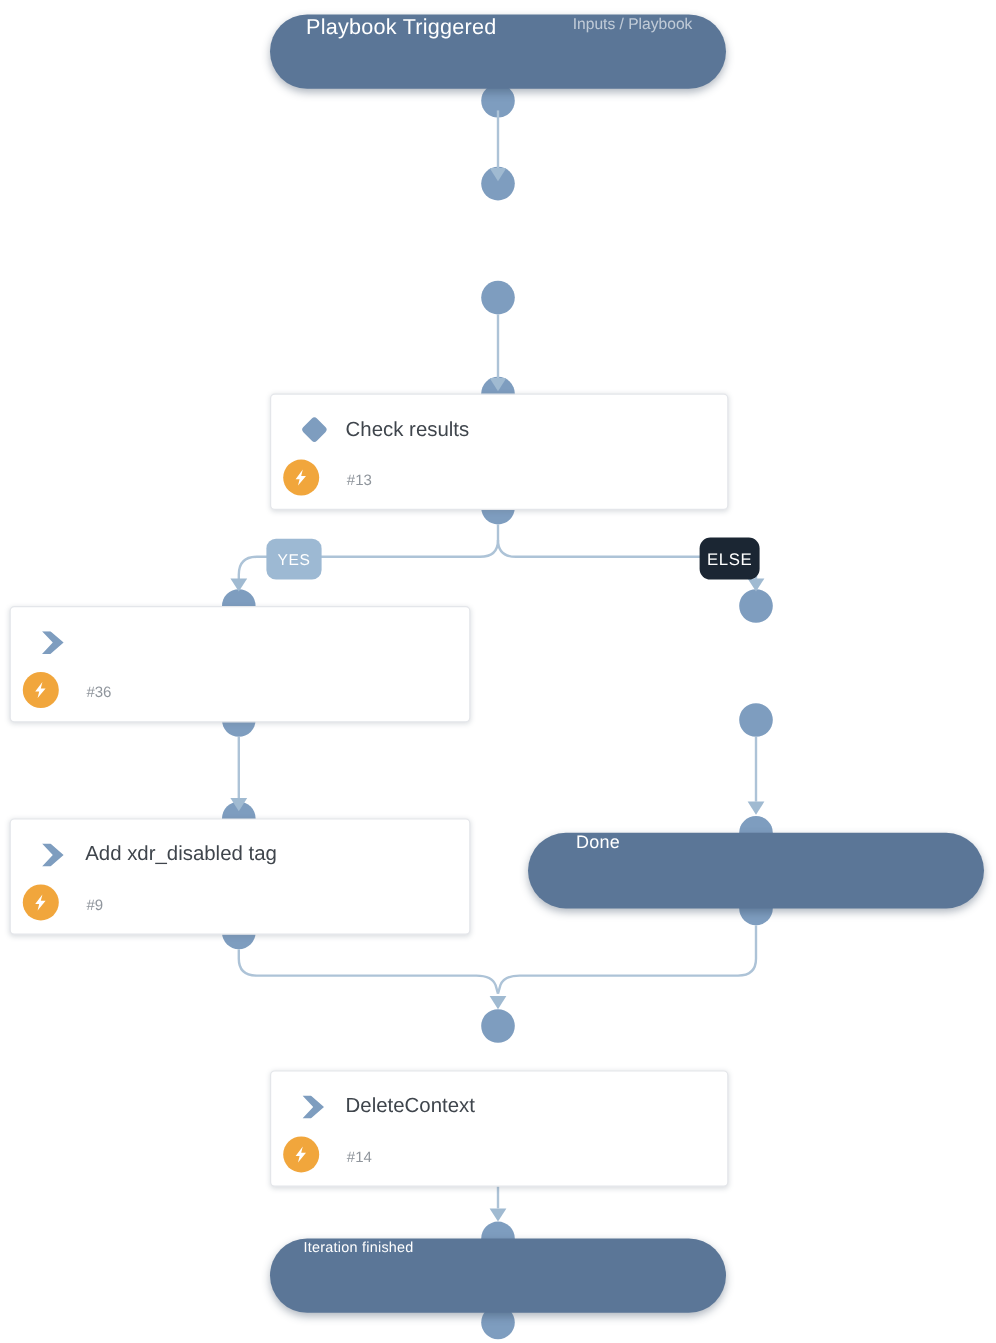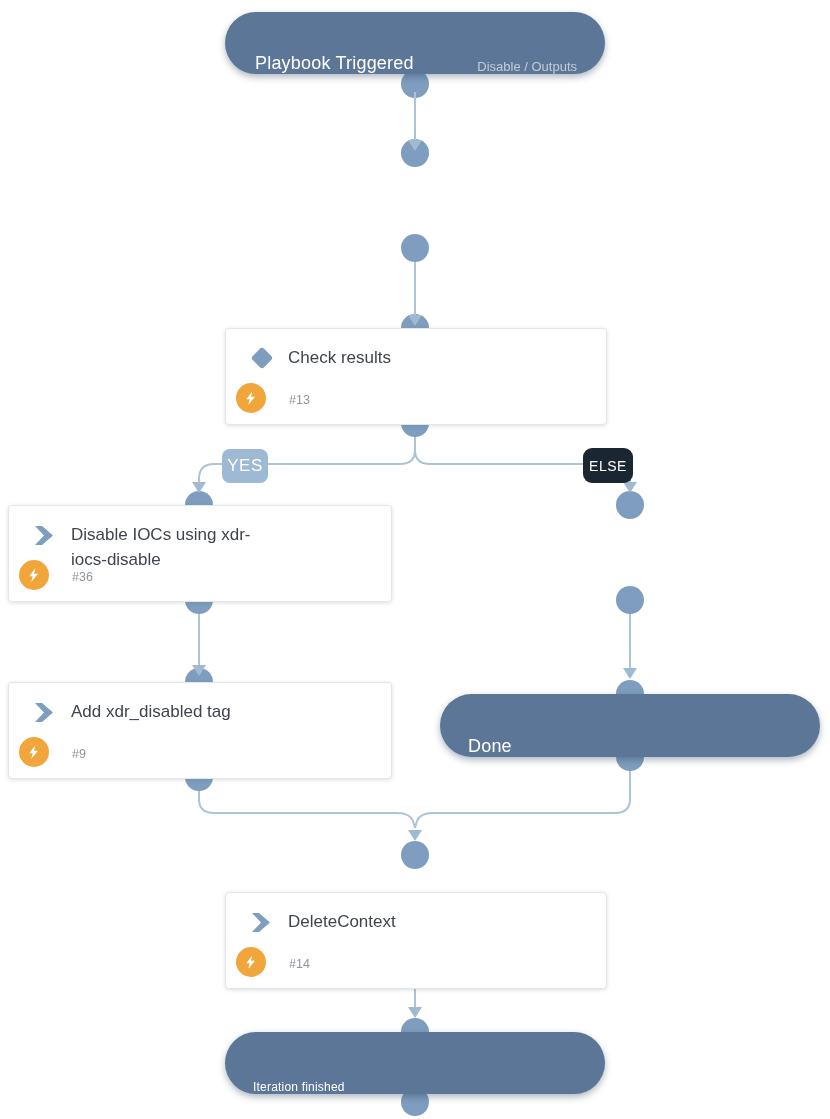--- a/index.html
+++ b/index.html
@@ -2,38 +2,38 @@
 <html><head>
 <meta charset="utf-8">
 <style>
   html,body{margin:0;padding:0;background:#ffffff;}
   body{font-family:"Liberation Sans","DejaVu Sans",sans-serif;}
   .canvas{position:relative;width:830px;height:1119px;background:#ffffff;overflow:hidden;}
   .edges{position:absolute;left:0;top:0;z-index:1;}
 
   
   .pill{position:absolute;z-index:2;background:#5b7697;border-radius:32px;color:#ffffff;
-        display:flex;align-items:flex-end;box-shadow:0 3px 7px rgba(45,62,88,.38);}
+        display:flex;align-items:flex-start;box-shadow:0 3px 7px rgba(45,62,88,.38);}
   .pill-label{font-size:18px;letter-spacing:.2px;margin-left:30px;}
   .pill-meta{font-size:13px;color:rgba(255,255,255,.62);margin-left:auto;margin-right:28px;}
 
   
   .card{position:absolute;z-index:2;background:#ffffff;border:1px solid #e4e6ea;border-radius:4px;
         box-shadow:0 1px 4px rgba(96,108,122,.22);}
   .card-title{position:absolute;left:62px;top:16px;font-size:17px;line-height:25px;color:#3f454c;max-width:238px;}
   .chev{position:absolute;left:26px;top:20px;width:20px;height:19px;}
   .diamond{position:absolute;left:28px;top:21px;width:16px;height:16px;background:#7e9dbf;
            transform:rotate(45deg);border-radius:3px;}
   .bolt-badge{position:absolute;left:10px;bottom:11px;width:30px;height:30px;border-radius:50%;
               background:#f1a63c;display:flex;align-items:center;justify-content:center;}
   .card-id{position:absolute;left:63px;bottom:17px;font-size:12.5px;color:#8f959c;}
 
   
   .branch{position:absolute;z-index:3;display:flex;align-items:center;justify-content:center;
-          color:#ffffff;font-size:17px;letter-spacing:.5px;}
+          color:#ffffff;font-size:13px;letter-spacing:.5px;}
   .branch-yes{background:#9db9d3;border-radius:8px;}
   .branch-else{background:#1b2633;border-radius:9px;font-size:14px;}
 </style>
 </head>
 <body>
 
 <div class="canvas">
 
   <svg class="edges" width="830" height="1119" viewBox="0 0 830 1119">
     <g fill="#7e9dbf">
@@ -74,21 +74,21 @@
       <polygon points="623,482 637,482 630,493"></polygon>
       <polygon points="192,665 206,665 199,676"></polygon>
       <polygon points="623,668 637,668 630,679"></polygon>
       <polygon points="408,830 422,830 415,841"></polygon>
       <polygon points="408,1007 422,1007 415,1018"></polygon>
     </g>
   </svg>
 
   <div class="pill" style="left:225px;top:12px;width:380px;height:62px;">
     <span class="pill-label">Playbook Triggered</span>
-    <span class="pill-meta">Disable / Outputs</span>
+    <span class="pill-meta">Inputs / Playbook</span>
   </div>
 
 
   <div class="card" style="left:225px;top:328px;width:380px;height:95px;">
     <span class="diamond"></span>
     <span class="card-title">Check results</span>
     <span class="bolt-badge">
       <svg width="16" height="16" viewBox="0 0 24 24">
           <polygon points="14,2 5,14 10,14 8,22 18,10 12,10" fill="#fff"></polygon>
         </svg>
@@ -96,21 +96,20 @@
     <span class="card-id">#13</span>
   </div>
 
   <div class="branch branch-yes" style="left:222px;top:449px;width:46px;height:34px;">YES</div>
   <div class="branch branch-else" style="left:562px;top:448px;width:50px;height:35px;margin-left:21px;">ELSE</div>
 
   <div class="card" style="left:8px;top:505px;width:382px;height:95px;">
     <svg class="chev" viewBox="0 0 20 19">
       <polygon points="0,0 7,0 18,9.5 7,19 0,19 9,9.5" fill="#7e9dbf"></polygon>
       </svg>
-    <span class="card-title" style="max-width:210px;">Disable IOCs using xdr-iocs-disable</span>
     <span class="bolt-badge">
       <svg width="16" height="16" viewBox="0 0 24 24">
           <polygon points="14,2 5,14 10,14 8,22 18,10 12,10" fill="#fff"></polygon>
         </svg>
     </span>
     <span class="card-id">#36</span>
   </div>
 
 
   <div class="card" style="left:8px;top:682px;width:382px;height:95px;text-align:center;">
@@ -120,21 +119,21 @@
     <span class="card-title">Add xdr_disabled tag</span>
     <span class="bolt-badge">
       <svg width="16" height="16" viewBox="0 0 24 24">
           <polygon points="14,2 5,14 10,14 8,22 18,10 12,10" fill="#fff"></polygon>
         </svg>
     </span>
     <span class="card-id">#9</span>
   </div>
 
   <div class="pill" style="left:440px;top:694px;width:380px;height:63px;">
-    <span class="pill-label" style="font-size:18px;margin-left:28px;">Done</span>
+    <span class="pill-label" style="font-size:15px;margin-left:40px;">Done</span>
   </div>
 
   <div class="card" style="left:225px;top:892px;width:380px;height:95px;">
     <svg class="chev" viewBox="0 0 20 19">
       <polygon points="0,0 7,0 18,9.5 7,19 0,19 9,9.5" fill="#7e9dbf"></polygon>
       </svg>
     <span class="card-title">DeleteContext</span>
     <span class="bolt-badge">
       <svg width="16" height="16" viewBox="0 0 24 24">
           <polygon points="14,2 5,14 10,14 8,22 18,10 12,10" fill="#fff"></polygon>

